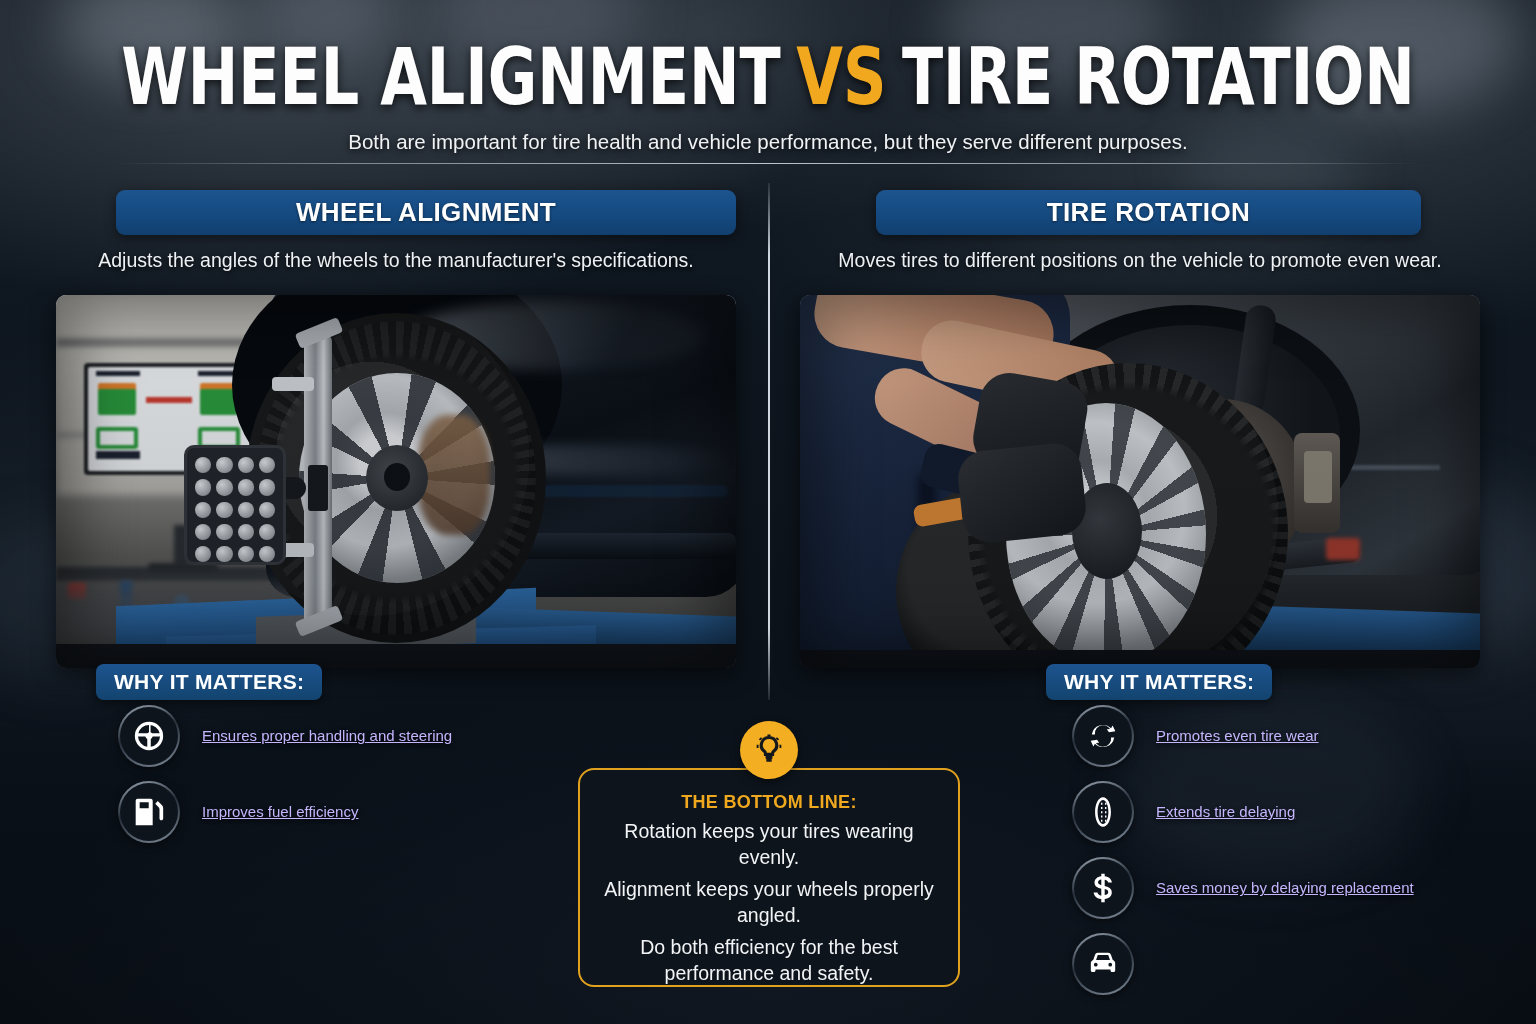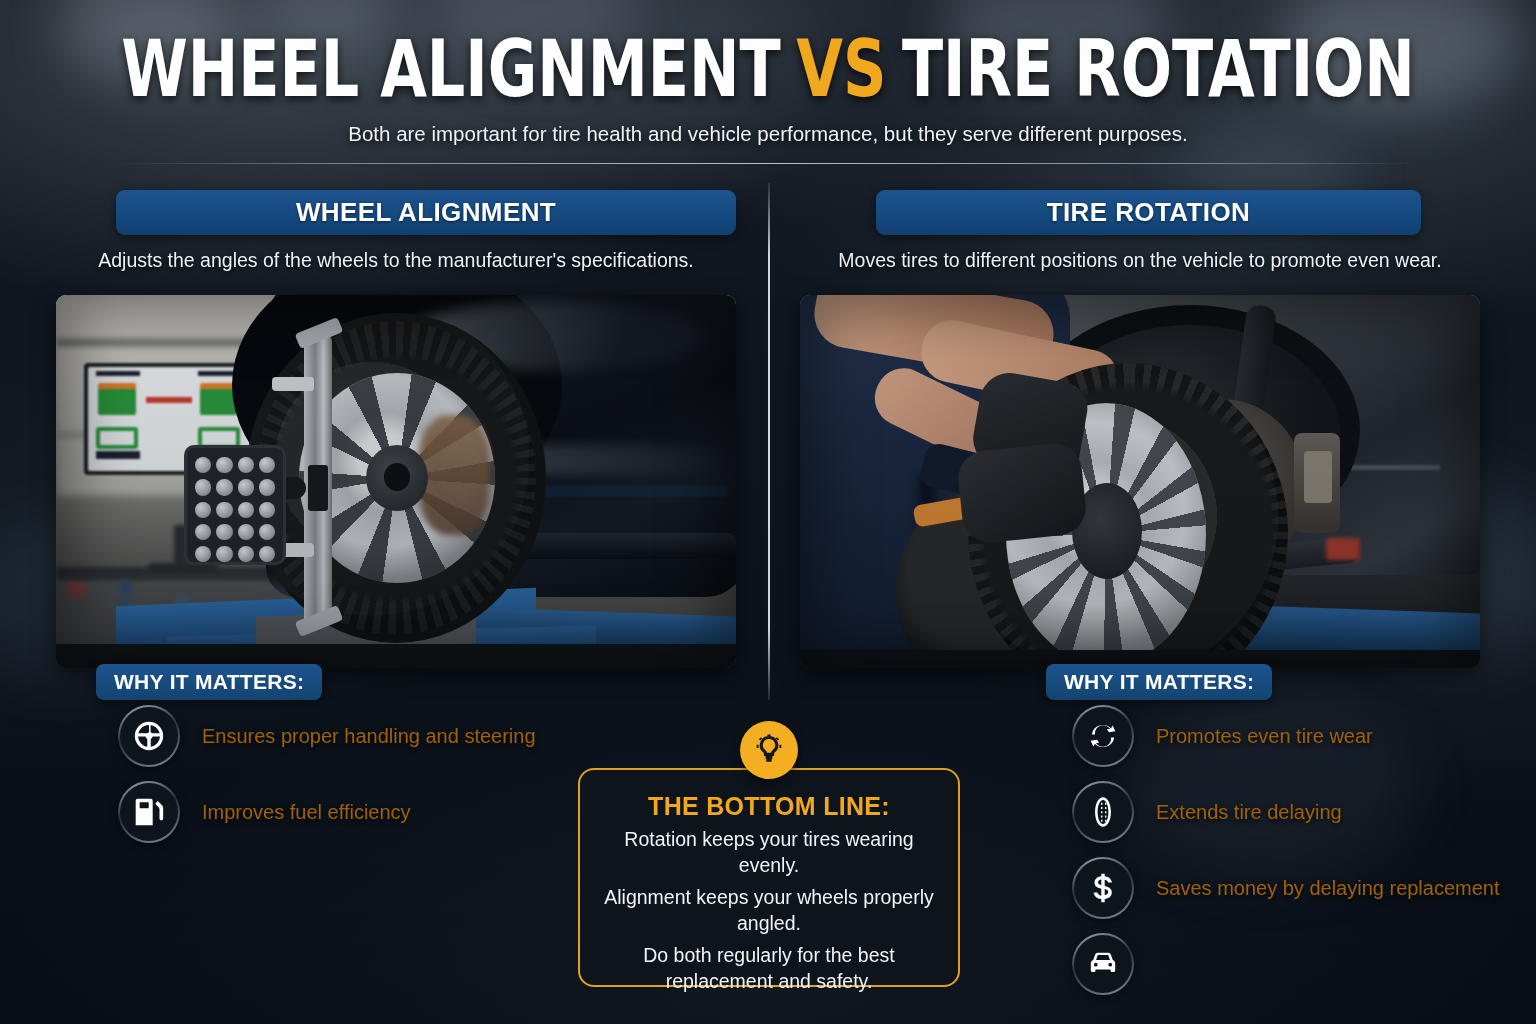--- a/index.html
+++ b/index.html
@@ -21,21 +21,21 @@
       radial-gradient(ellipse 30% 22% at 70% 22%, rgba(96,108,122,.16), transparent 70%),
       radial-gradient(ellipse 40% 30% at 6% 54%, rgba(70,84,100,.16), transparent 70%),
       radial-gradient(ellipse 50% 30% at 95% 58%, rgba(72,86,102,.18), transparent 70%),
       radial-gradient(ellipse 70% 40% at 50% 96%, rgba(40,52,66,.25), transparent 72%),
       linear-gradient(180deg,#141b23 0%, #0f1720 24%, #0d141c 52%, #0a1018 78%, #080d14 100%);
     filter:blur(0.5px);
   }
   #bg .bokeh{ position:absolute; border-radius:50%; filter:blur(26px); }
 
   
-  .header{ position:absolute; top:8px; left:0; width:1536px; text-align:center; }
+  .header{ position:absolute; top:16px; left:0; width:1536px; text-align:center; }
   .title{
     margin-top:22px;
     font-family:"Liberation Sans Narrow","DejaVu Sans Condensed","Liberation Sans",sans-serif;
     font-weight:bold; font-size:78px; letter-spacing:0px; line-height:1;
     color:#fdfdfd; text-shadow:0 3px 10px rgba(0,0,0,.75);
     transform:scaleX(.86); transform-origin:center;
     white-space:nowrap;
   }
   .title .vs{ color:#f2a81e; margin:0 18px; }
   .subtitle{
@@ -249,37 +249,37 @@
     background:radial-gradient(circle at 50% 50%, #0e151d 55%, #121a23 100%);
     border:2px solid transparent;
     background-image:
       radial-gradient(circle at 50% 50%, #0d141c 60%, #101922 100%),
       linear-gradient(160deg, rgba(185,198,212,.85), rgba(90,104,120,.35) 45%, rgba(168,182,198,.75));
     background-origin:border-box; background-clip:padding-box, border-box;
     display:flex; align-items:center; justify-content:center;
     box-shadow:0 2px 8px rgba(0,0,0,.5);
   }
   .badge svg{ width:34px; height:34px; fill:#fff; }
-  .itext{ margin-left:22px; font-size:20px; line-height:1.3; color:#a16207;
-    text-shadow:0 2px 5px rgba(0,0,0,.8); }
+  .itext{ margin-left:22px; font-size:15px; line-height:1.3; color:#c4b5fd;
+    text-shadow:0 2px 5px rgba(0,0,0,.8);text-decoration:underline; }
 
   
   .bulb{
     position:absolute; left:740px; top:721px; width:58px; height:58px; border-radius:50%;
     background:#f3ae22; display:flex; align-items:center; justify-content:center; z-index:3;
     box-shadow:0 3px 10px rgba(0,0,0,.5);
   }
   .bulb svg{ width:34px; height:34px; stroke:#14181d; fill:none; stroke-width:2.2; }
   .bottomline{
     position:absolute; left:578px; top:768px; width:382px; height:219px;
     border:2px solid #e0a11f; border-radius:16px;
     background:rgba(14,20,28,.88);
     padding:22px 20px 0; text-align:center; z-index:2;
   }
-  .bl-title{ color:#f0a91f; font-size:25px; font-weight:bold; letter-spacing:.3px; }
+  .bl-title{ color:#f0a91f; font-size:18px; font-weight:bold; letter-spacing:.3px; }
   .bl-p{ color:#f2f4f6; font-size:19.5px; line-height:1.33; margin-top:6px; }
 </style>
 </head>
 <body>
 
 <div id="bg">
   <div class="base"></div>
   <div class="bokeh" style="left:60px;  top:-30px;  width:180px; height:110px; background:rgba(170,180,192,.30)"></div>
   <div class="bokeh" style="left:250px; top:-40px;  width:150px; height:100px; background:rgba(150,162,176,.26)"></div>
   <div class="bokeh" style="left:430px; top:-50px;  width:210px; height:120px; background:rgba(140,152,168,.22)"></div>
@@ -506,14 +506,14 @@
 <div class="bulb">
   <svg viewBox="0 0 24 24">
     <path d="M12 3.2a5.4 5.4 0 0 0-3.3 9.7c.5.4.8 1 .8 1.6v.6h5v-.6c0-.6.3-1.2.8-1.6A5.4 5.4 0 0 0 12 3.2z"></path>
     <path d="M9.6 17h4.8M10.1 19.2h3.8M12 1v1.3M5.6 3.7l.9.9M18.4 3.7l-.9.9M3.3 9.4h1.3M19.4 9.4h1.3"></path>
   </svg>
 </div>
 <div class="bottomline">
   <div class="bl-title">THE BOTTOM LINE:</div>
   <div class="bl-p">Rotation keeps your tires wearing evenly.</div>
   <div class="bl-p">Alignment keeps your wheels properly angled.</div>
-  <div class="bl-p">Do both regularly for the best replacement and safety.</div>
+  <div class="bl-p">Do both efficiency for the best performance and safety.</div>
 </div>
 
 </body></html>

